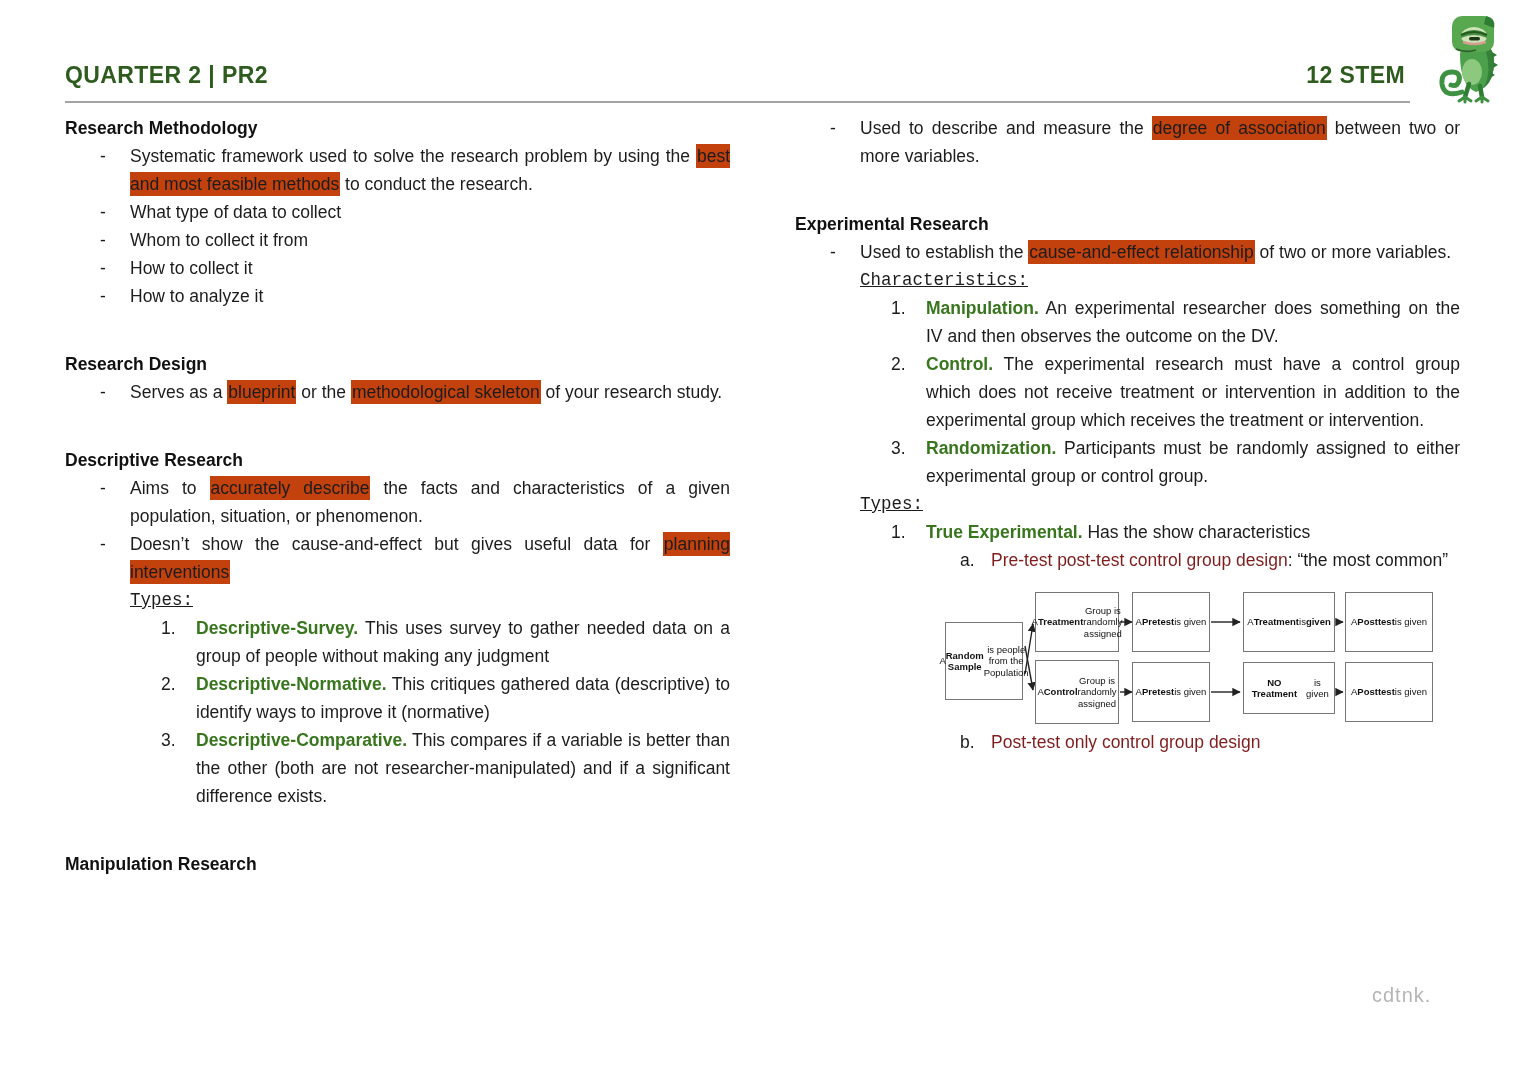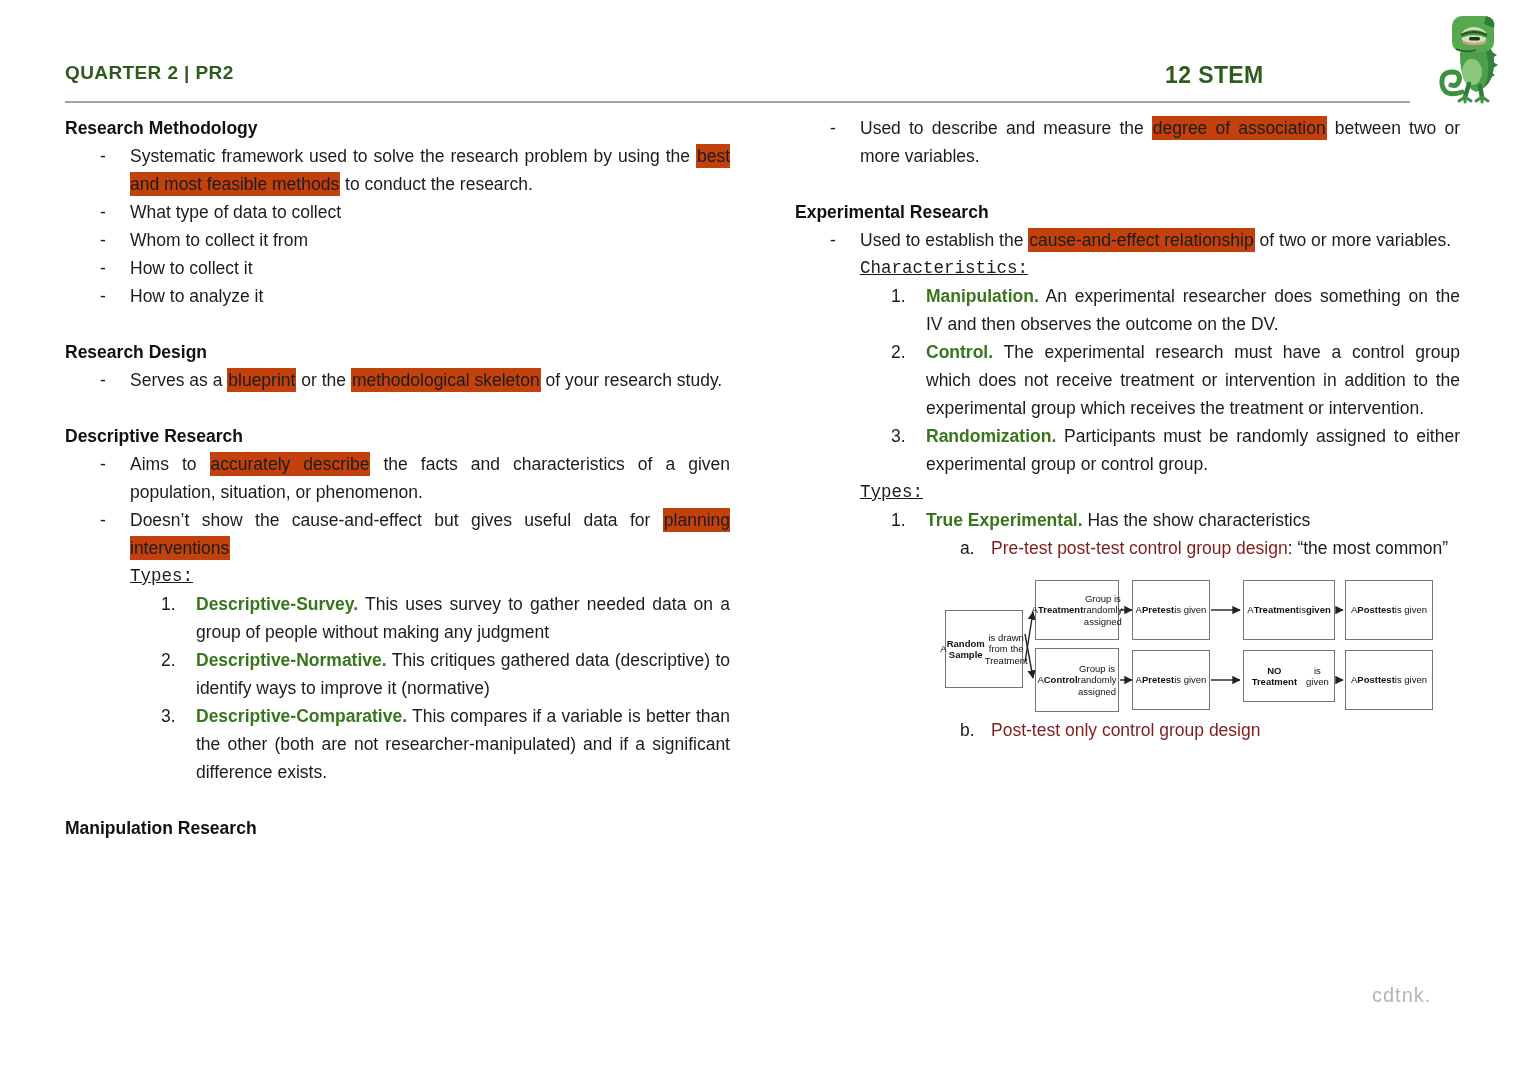--- a/index.html
+++ b/index.html
@@ -1,32 +1,32 @@
 <!DOCTYPE html>
 <html><head>
 <meta charset="utf-8">
 <style>
   html,body{margin:0;padding:0;background:#ffffff;}
   .page{position:relative;width:1525px;height:1080px;background:#ffffff;overflow:hidden;
         font-family:"Liberation Sans", sans-serif;color:#1c1c1c;}
 
   
-  .title{position:absolute;left:65px;top:62px;font-size:19px;font-weight:bold;
+  .title{position:absolute;left:65px;top:62px;font-size:23px;font-weight:bold;
          color:#2e5b1e;letter-spacing:.4px;}
-  .badge{position:absolute;left:1165px;top:62px;width:240px;
+  .badge{position:absolute;left:1165px;top:62px;width:240px;text-align:right;
          font-size:23px;font-weight:bold;color:#2e5b1e;letter-spacing:.4px;}
   .rule{position:absolute;left:65px;top:101px;width:1345px;height:2px;background:#a3a3a3;}
   .logo{position:absolute;left:1436px;top:8px;width:74px;height:96px;}
 
   
   .col{position:absolute;top:114px;width:665px;font-size:17.5px;line-height:28px;}
   .col-left{left:65px;}
   .col-right{left:795px;}
   .sec{margin:0;}
-  .sec.gap{margin-top:28px;}
+  .sec.gap{margin-top:40px;}
   h2.heading{font-size:17.5px;line-height:28px;margin:0;font-weight:bold;color:#111;}
 
   .item{position:relative;margin:0;}
   .item .marker{position:absolute;left:35px;top:0;width:30px;}
   .item .txt{margin:0;padding-left:65px;text-align:justify;}
   .item.num .marker{left:96px;}
   .item.num .txt{padding-left:131px;}
   .item.letter .marker{left:165px;}
   .item.letter .txt{padding-left:196px;}
   .label{padding-left:65px;text-decoration:underline;font-family:Liberation Mono, monospace;}
@@ -208,21 +208,21 @@
           <line x1="391" y1="40" x2="398" y2="40" stroke="#222" stroke-width="1.4" marker-end="url(#ah)"></line>
           <line x1="175" y1="110" x2="187" y2="110" stroke="#222" stroke-width="1.4" marker-end="url(#ah)"></line>
           <line x1="266" y1="110" x2="295" y2="110" stroke="#222" stroke-width="1.4" marker-end="url(#ah)"></line>
           <line x1="391" y1="110" x2="398" y2="110" stroke="#222" stroke-width="1.4" marker-end="url(#ah)"></line>
           <line x1="80" y1="92" x2="88" y2="42" stroke="#222" stroke-width="1.4" marker-end="url(#ah)"></line>
           <line x1="80" y1="64" x2="88" y2="108" stroke="#222" stroke-width="1.4" marker-end="url(#ah)"></line>
         </svg>
         <div class="dbox src">
             <span class="seg-p">A </span>
             <span class="seg-b">Random Sample</span>
-            <span class="seg-p"> is drawn from the Treatment</span>
+            <span class="seg-p"> is people from the Population</span>
           </div>
         <div class="dbox b11">
             <span class="seg-p">A </span>
             <span class="seg-b">Treatment</span>
             <span class="seg-p"> Group is randomly assigned</span>
           </div>
         <div class="dbox b12">
             <span class="seg-p">A </span>
             <span class="seg-b">Pretest</span>
             <span class="seg-p"> is given</span>

